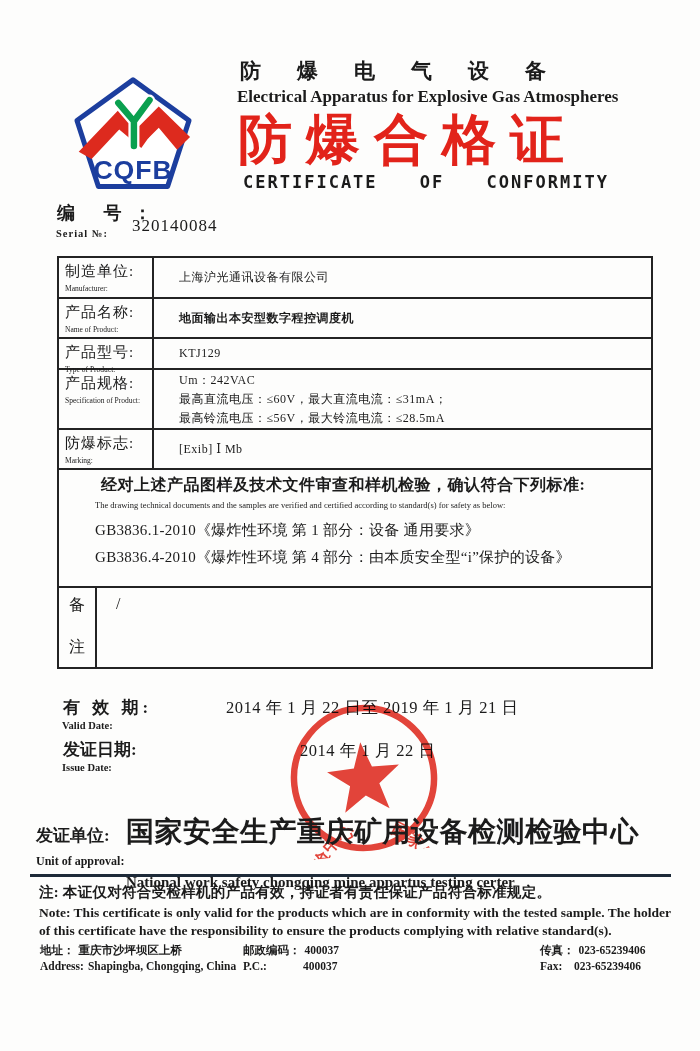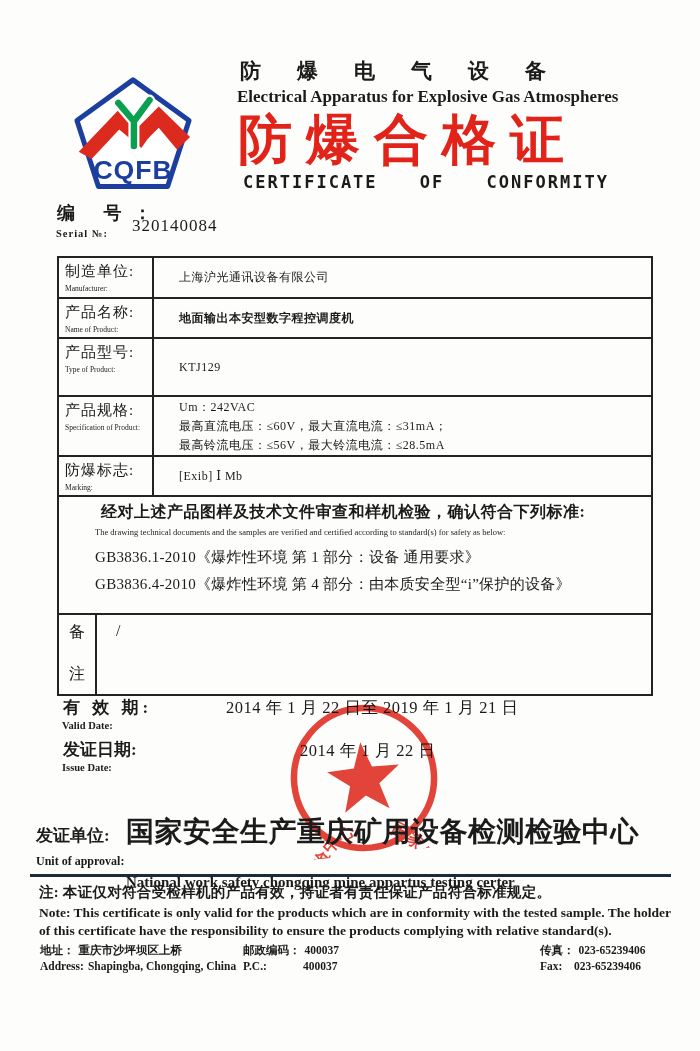--- a/index.html
+++ b/index.html
@@ -91,21 +91,21 @@
       </div>
       <div class="t-value">上海沪光通讯设备有限公司</div>
     </div>
     <div class="t-row" style="height:40px">
       <div class="t-label">
         <div class="lbl-cn">产品名称:</div>
         <div class="lbl-en">Name of Product:</div>
       </div>
       <div class="t-value" style="font-weight:bold">地面输出本安型数字程控调度机</div>
     </div>
-    <div class="t-row" style="height:58px">
+    <div class="t-row" style="height:31px">
       <div class="t-label">
         <div class="lbl-cn">产品型号:</div>
         <div class="lbl-en">Type of Product:</div>
       </div>
       <div class="t-value">KTJ129</div>
     </div>
     <div class="t-row" style="height:60px">
       <div class="t-label">
         <div class="lbl-cn">产品规格:</div>
         <div class="lbl-en">Specification of Product:</div>

